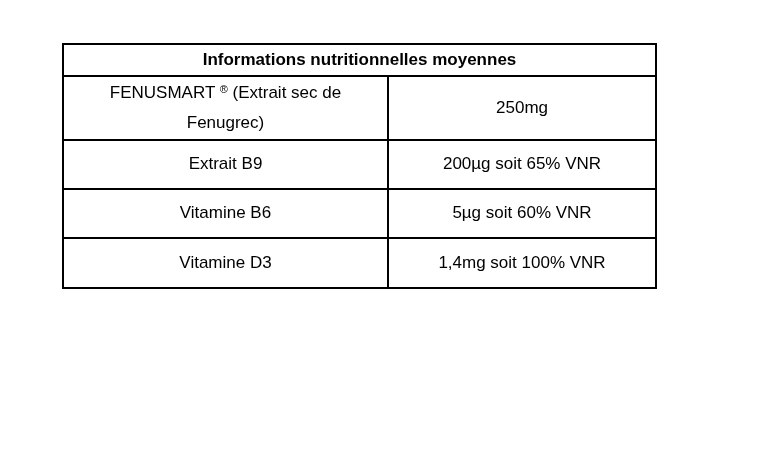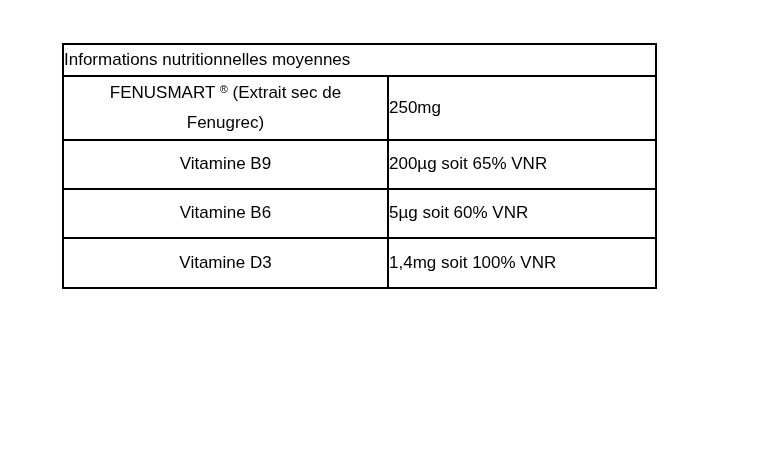--- a/index.html
+++ b/index.html
@@ -32,35 +32,36 @@
   table.nutrition td {
     border: 2px solid #000000;
     font-size: 17px;
     line-height: 1.75;
     vertical-align: middle;
     padding: 0;
     overflow: hidden;
   }
   tr.r-title td {
     height: 27px;
-    font-weight: 400;
+    font-weight: 700;
+    text-align: center;
   }
   tr.r-head td {
     height: 28px;
     font-weight: 700;
     text-align: left;
   }
   td.c1 {
     text-align: center;
     padding-left: 3px;
     padding-right: 2px;
     white-space: pre-line;
   }
   td.c2 {
-    text-align: left;
+    text-align: center;
   }
   tr.r-head td.c2 {
     padding-left: 5px;
     text-align: left;
   }
   tr.r0 td { height: 62px; }
   tr.r1 td { height: 47px; }
   tr.r2 td { height: 47px; }
   tr.r3 td { height: 48px; }
   .reg {
@@ -81,21 +82,21 @@
     <tbody>
       <tr class="r-title">
         <td colspan="2">Informations nutritionnelles moyennes</td>
       </tr>
       <tr class="r0">
         <td class="c1">FENUSMART <span class="reg">®</span> (Extrait sec de
 Fenugrec)</td>
         <td class="c2">250mg</td>
       </tr>
       <tr class="r1">
-        <td class="c1">Vitamine B9</td>
+        <td class="c1">Extrait B9</td>
         <td class="c2">200µg soit 65% VNR</td>
       </tr>
       <tr class="r2">
         <td class="c1">Vitamine B6</td>
         <td class="c2">5µg soit 60% VNR</td>
       </tr>
       <tr class="r3">
         <td class="c1">Vitamine D3</td>
         <td class="c2">1,4mg soit 100% VNR</td>
       </tr>

